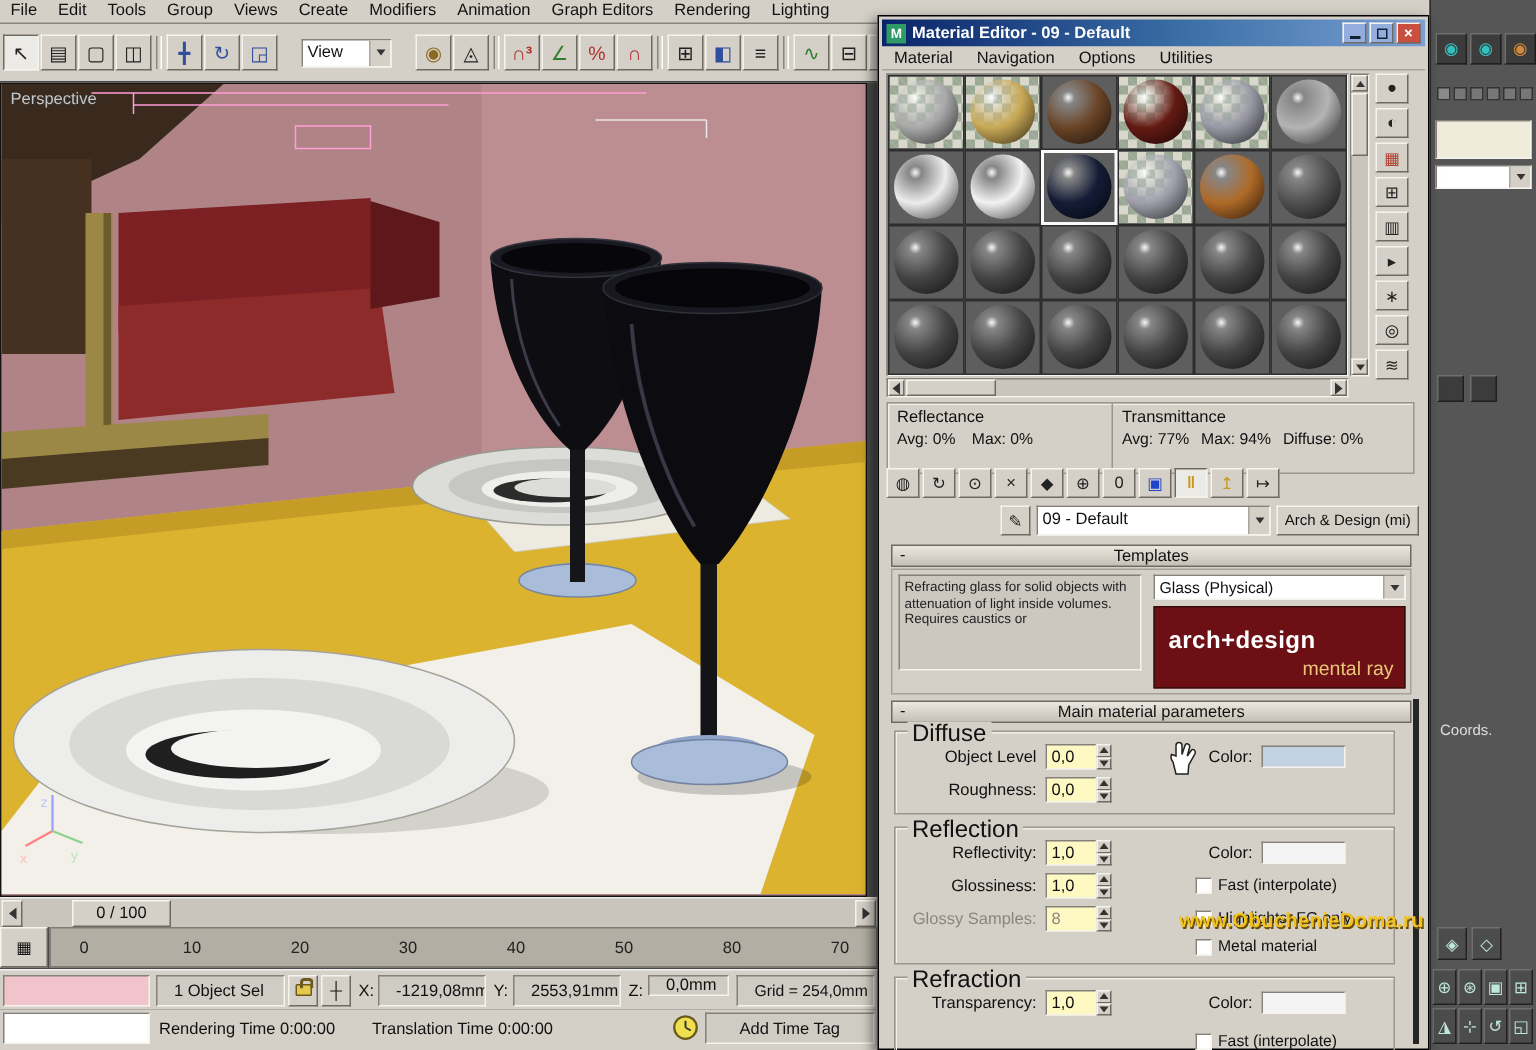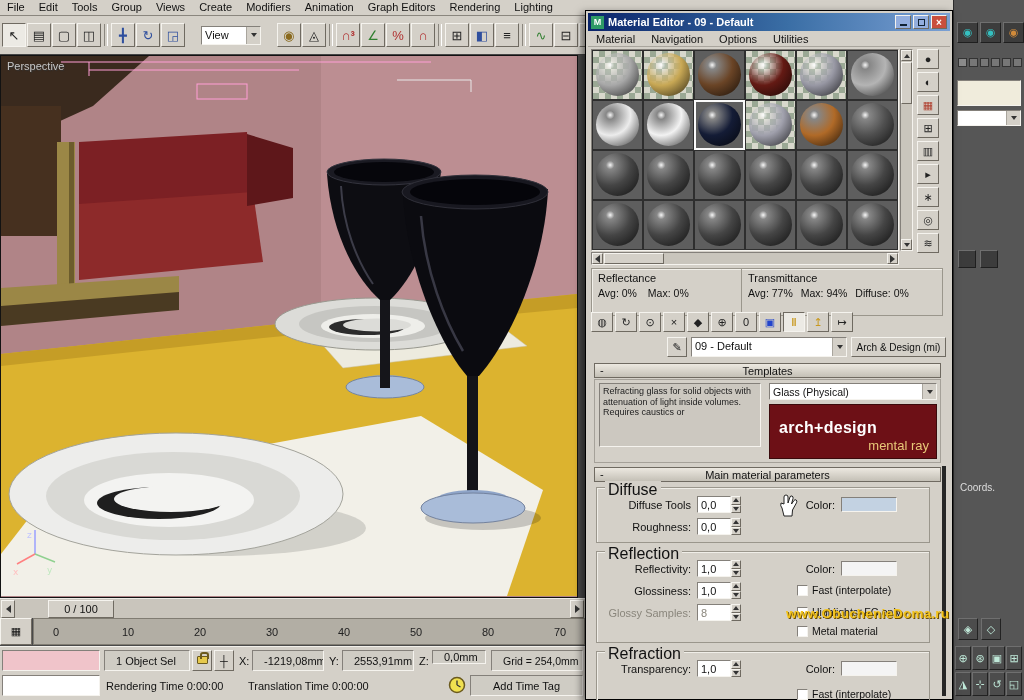--- a/index.html
+++ b/index.html
@@ -14,21 +14,21 @@
 .pressed{background:#eceae4;border-color:#6f6a61 #f5f3ee #f5f3ee #6f6a61}
 .sep{width:4px;height:22px;margin:0 2px;border-left:1px solid #8a867e;border-right:1px solid #fff}
 .tri-up{width:0;height:0;border-left:3px solid transparent;border-right:3px solid transparent;border-bottom:4px solid #333}
 .tri-down{width:0;height:0;border-left:3px solid transparent;border-right:3px solid transparent;border-top:4px solid #333}
 .tri-left{width:0;height:0;border-top:4px solid transparent;border-bottom:4px solid transparent;border-right:5px solid #333}
 .tri-right{width:0;height:0;border-top:4px solid transparent;border-bottom:4px solid transparent;border-left:5px solid #333}
 .combo{display:flex;border:1px solid;border-color:#84807a #f5f3ee #f5f3ee #84807a;background:#fff}
 .combo .ctext{flex:1;font-size:11px;padding:2px 3px 0;white-space:nowrap;overflow:hidden}
 .combo .cbtn{width:14px;background:#d4d0c8;border-left:1px solid #a9a59d;display:flex;align-items:center;justify-content:center}
 .spinner{position:absolute;display:flex;height:17px}
-.spin-val{width:34px;background:#ffffff;border:1px solid;border-color:#84807a #f5f3ee #f5f3ee #84807a;font-size:11px;padding:2px 0 0 3px;color:#111}
+.spin-val{width:34px;background:#fef9c3;border:1px solid;border-color:#84807a #f5f3ee #f5f3ee #84807a;font-size:11px;padding:2px 0 0 3px;color:#111}
 .spin-arrows{display:flex;flex-direction:column;width:10px}
 .spin-arrows .sa{flex:1;display:flex;align-items:center;justify-content:center;background:#d4d0c8;border:1px solid;border-color:#f5f3ee #6f6a61 #6f6a61 #f5f3ee}
 .cbrow{position:absolute;display:flex;align-items:center}
 .cb{width:11px;height:11px;background:#fff;border:1px solid;border-color:#84807a #f5f3ee #f5f3ee #84807a;display:inline-block}
 .cb-label{font-size:10.5px;margin-left:4px;white-space:nowrap}
 .row-label{position:absolute;font-size:11px;text-align:right;white-space:nowrap}
 .dim{color:#8a867c}
 .swatch{position:absolute;border:1px solid;border-color:#84807a #f5f3ee #f5f3ee #84807a}
 .rollout{position:absolute;height:15px;background:linear-gradient(#ece8e0,#c4c0b6);border:1px solid #6f6a61;font-size:11px;display:flex;align-items:center;justify-content:center}
 .rollout .minus{position:absolute;left:5px;top:0}
@@ -612,21 +612,21 @@
       </div>
     </div>
 
     <div class="rollout" style="left:8px;top:456px;width:347px">
       <span class="minus">-</span>
       <span>Main material parameters</span>
     </div>
 
     <div class="group" style="left:10px;top:476px;width:334px;height:56px">
       <span class="group-title">Diffuse</span>
-      <span class="row-label" style="left:6px;top:11px;width:88px">Diffuse Tools</span>
+      <span class="row-label" style="left:6px;top:11px;width:88px">Object Level</span>
       <span class="spinner" style="left:100px;top:8px">
         <span class="spin-val">0,0</span>
         <span class="spin-arrows">
             <span class="sa">
               <span class="tri-up"></span>
             </span>
             <span class="sa">
               <span class="tri-down"></span>
             </span>
           </span>

